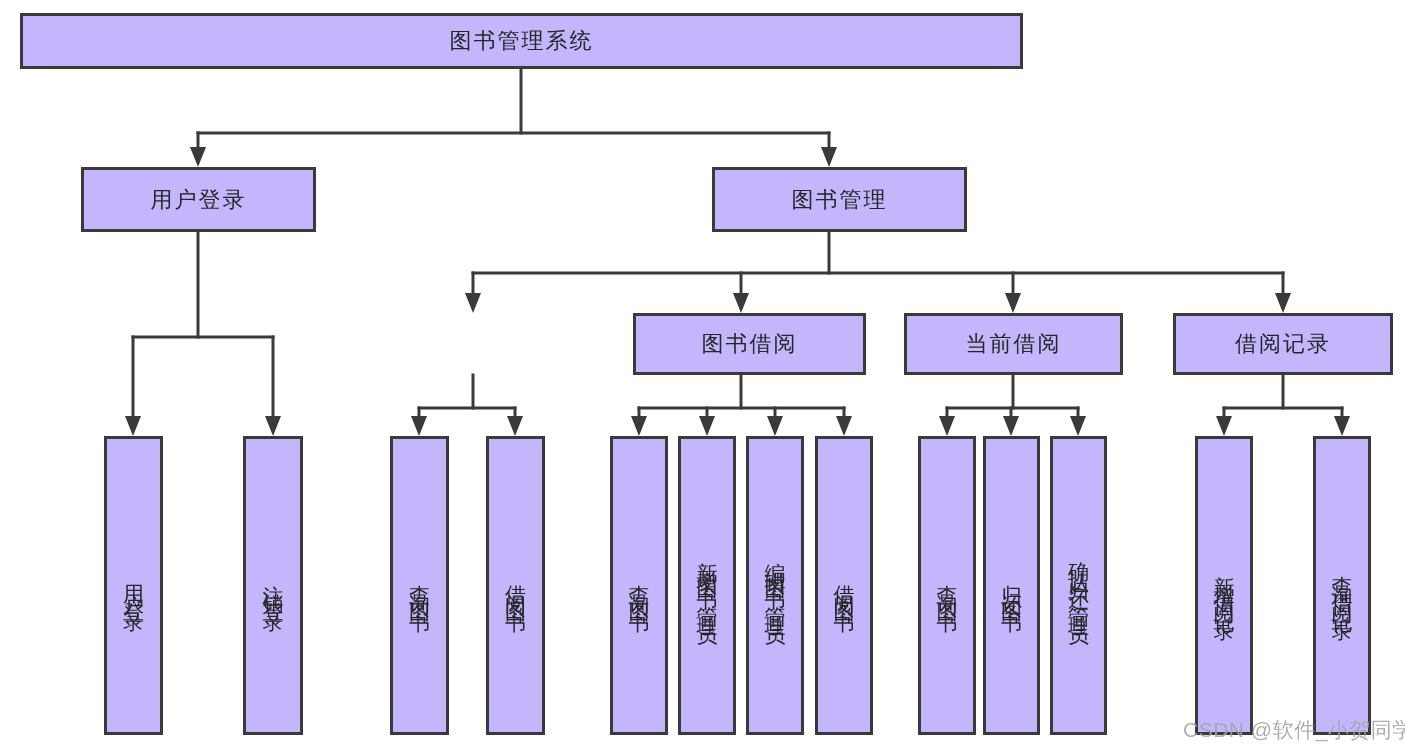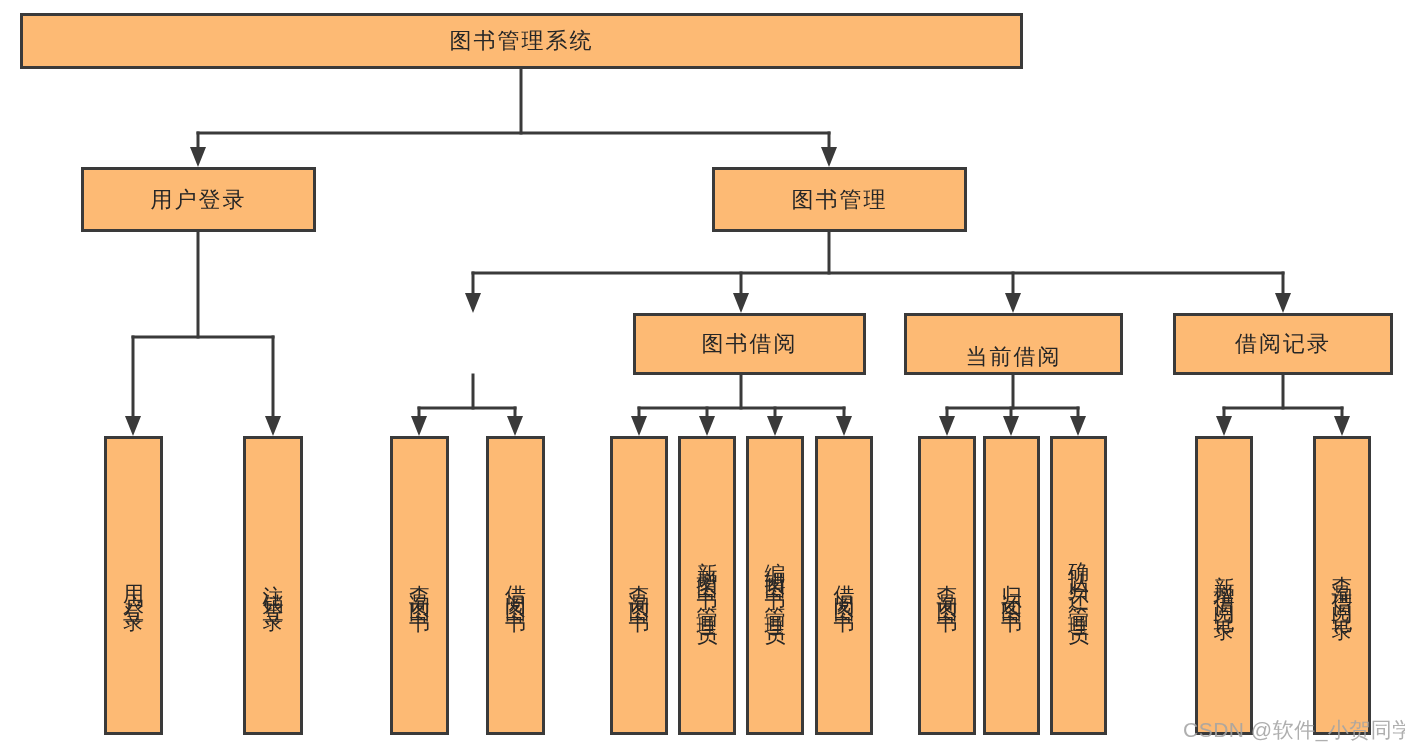--- a/index.html
+++ b/index.html
@@ -5,21 +5,21 @@
   html,body{margin:0;padding:0;}
   body{
     width:1405px;height:747px;position:relative;overflow:hidden;
     background:#ffffff;
     font-family:"Liberation Sans","DejaVu Sans",sans-serif;
   }
   .stage{position:absolute;left:0;top:0;width:1405px;height:747px;}
   svg.wires{position:absolute;left:0;top:0;z-index:1;}
   .box{
     position:absolute;z-index:2;box-sizing:border-box;
-    border:3px solid #3a3a3a;background:#fdba74;
+    border:3px solid #3a3a3a;background:#c4b5fd;
     display:flex;align-items:center;justify-content:center;
     color:#262626;
   }
   .h .label{font-size:22px;letter-spacing:2px;white-space:nowrap;}
   .v .label{
     writing-mode:vertical-rl;
     font-size:21px;letter-spacing:9px;white-space:nowrap;
   }
   .watermark{
     position:absolute;z-index:9;left:1183px;top:716px;width:222px;
@@ -117,21 +117,21 @@
   <div class="box h" style="left:81px;top:167px;width:235px;height:65px;">
     <span class="label">用户登录</span>
   </div>
   <div class="box h" style="left:712px;top:167px;width:255px;height:65px;">
     <span class="label">图书管理</span>
   </div>
 
   <div class="box h" style="left:633px;top:313px;width:233px;height:62px;">
     <span class="label">图书借阅</span>
   </div>
-  <div class="box h" style="left:904px;top:313px;width:219px;height:62px;align-items:flex-end;">
+  <div class="box h" style="left:904px;top:313px;width:219px;height:62px;">
     <span class="label">当前借阅</span>
   </div>
   <div class="box h" style="left:1173px;top:313px;width:220px;height:62px;">
     <span class="label">借阅记录</span>
   </div>
 
   <div class="box v" style="left:104px;top:436px;width:59px;height:299px;">
     <span class="label">用户登录</span>
   </div>
   <div class="box v" style="left:243px;top:436px;width:60px;height:299px;">

